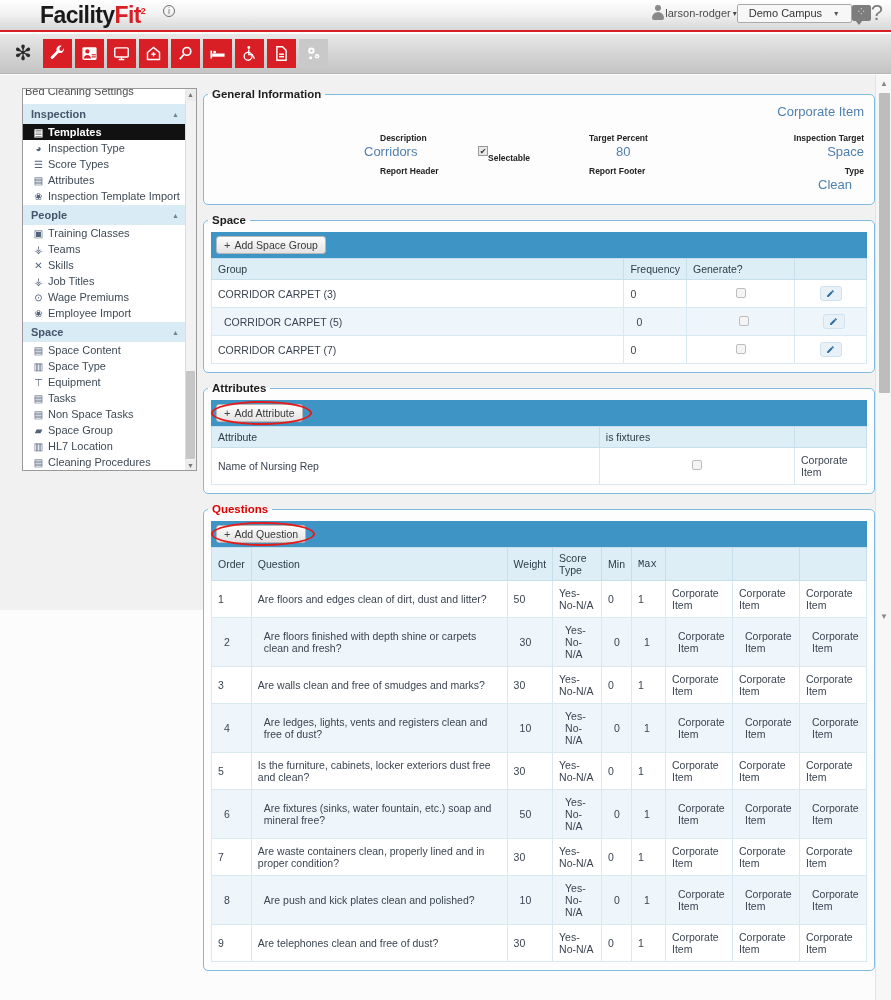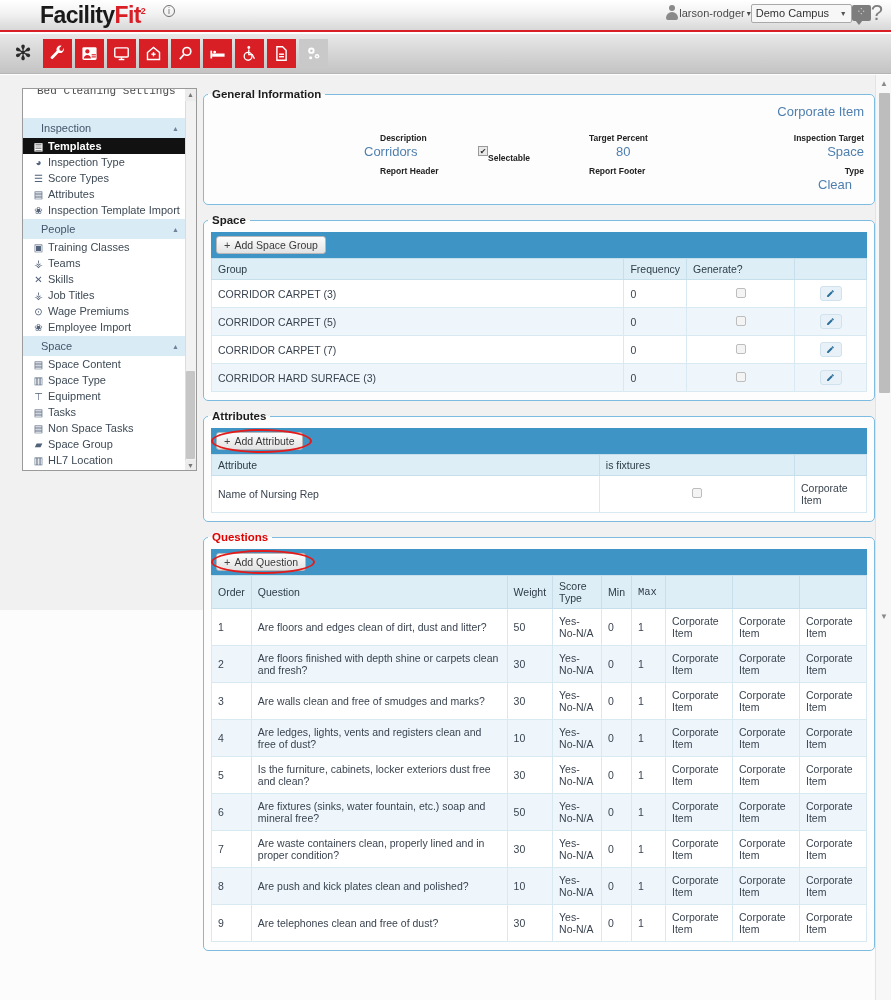--- a/index.html
+++ b/index.html
@@ -41,23 +41,23 @@
     content:""; position:absolute; left:4px; top:0; width:6px; height:6px;
     border-radius:50%; background:#8a8a8a;
   }
   .avatar-glyph::after {
     content:""; position:absolute; left:1px; top:7px; width:12px; height:8px;
     border-radius:6px 6px 2px 2px; background:#8a8a8a;
   }
   .user-name { font-size: 11px; color: #4a4a4a; }
   .caret-dn { font-size: 8px; color: #4a4a4a; margin-left:2px; }
   .campus-select {
-    width: 101px; height: 19px; background: #f7f7f7;
+    width: 115px; height: 19px; background: #f7f7f7;
     border: 1px solid #a9a9a9; border-radius: 2px;
-    font-size: 11px; color: #333; padding: 0 4px;
+    font-size: 11px; color: #333; padding: 0 11px;
     display: flex; align-items: center; justify-content: space-between;
   }
   .campus-select .arw { font-size: 7px; color: #555; }
   .chat-icon {
     width: 19px; height: 16px; background: #7d7d7d; border-radius: 2px;
     position: relative; color: #fff; font-size: 8px; text-align:center; line-height:14px;
   }
   .chat-icon::after {
     content:""; position:absolute; left:3px; bottom:-4px;
     border-left:4px solid transparent; border-right:4px solid transparent;
@@ -108,28 +108,29 @@
     position:absolute; right:0; width:11px; height:12px; background:#ececec;
     font-size:7px; line-height:12px; text-align:center; color:#777;
   }
   .sb-arrow.up { top:0; }
   .sb-arrow.dn { bottom:0; }
   .sb-thumb {
     position:absolute; right:1px; top:282px; width:9px; height:88px; background:#c6c6c6; border-radius:1px;
   }
   .sb-inner { position: absolute; left: 0; top: 0; width: 164px; }
   .sb-partial {
-    height: 28px; overflow: hidden; padding-left: 14px; color: #4b4b4b;
-    font-size: 11px; position: relative; font-family: Liberation Mono, monospace;
+    height: 14px; overflow: hidden; padding-left: 2px; color: #4b4b4b;
+    font-size: 11px; position: relative;
   }
   .sb-partial span.lbl { position: relative; top: -4px; }
   .sb-group {
-    background: #d9ebf4; color: #44566b; padding: 4px 8px 4px 18px;
+    background: #d9ebf4; color: #44566b; padding: 4px 8px 4px 8px;
     font-size: 11px; display: flex; justify-content: space-between; align-items:center;
     border-top:1px solid #fff;
+    font-weight:bold;
   }
   .sb-group .tri { font-size: 7px; color:#6d8396; }
   .sb-item {
     padding: 2px 4px 2px 10px; display: flex; align-items: center; gap: 4px;
     color: #3e4a55; white-space: nowrap; overflow:hidden;
   }
   .sb-item.active { background: #111111; color: #ffffff; font-weight: bold; }
   .sb-ico { width: 11px; text-align:center; font-size:10px; color:#51627a; flex:0 0 11px; }
   .sb-item.active .sb-ico { color:#ffffff; }
 
@@ -178,21 +179,21 @@
   table.grid { width: 100%; border-collapse: collapse; font-size: 10.5px; }
   table.grid th {
     background: #ddeef6; color: #2e3c48; font-weight: normal;
     text-align: left; padding: 4px 6px; border: 1px solid #c6dfeb;
     font-size: 10.5px;
   }
   table.grid td {
     padding: 6px 6px; border: 1px solid #d8e9f2; color: #3a4450;
     background: #ffffff; vertical-align: middle;
   }
-  table.grid tr.alt td { background: #eef6fb; }
+  table.grid tr.alt td { background: #eef6fb; padding-left: 12px; }
   .ck {
     display:inline-block; width:10px; height:10px; border:1px solid #bdbdbd;
     background:#f4f4f4; border-radius:2px;
   }
   .pencil-btn {
     width: 22px; height: 15px; background: #e7f1f7; border:1px solid #cfe2ee;
     border-radius:3px; display:flex; align-items:center; justify-content:center;
     color:#2a6f9e; font-size:10px; margin:0 auto; position: relative;
   }
   .circle-hl {
@@ -482,32 +483,20 @@
               <td class="c-center">
                 <div class="pencil-btn">
                   <svg width="9" height="9" viewBox="0 0 24 24" fill="#2a6f9e">
                     <path d="M3 17.2V21h3.8L18 9.8 14.2 6zM20.7 7.1a1 1 0 0 0 0-1.4l-2.4-2.4a1 1 0 0 0-1.4 0l-1.9 1.9 3.8 3.8z"></path>
                   </svg>
                 </div>
               </td>
             </tr>
             <tr class="">
               <td>CORRIDOR CARPET (7)</td>
-              <td>0</td>
-              <td class="c-center"><span class="ck"></span></td>
-              <td class="c-center">
-                <div class="pencil-btn">
-                  <svg width="9" height="9" viewBox="0 0 24 24" fill="#2a6f9e">
-                    <path d="M3 17.2V21h3.8L18 9.8 14.2 6zM20.7 7.1a1 1 0 0 0 0-1.4l-2.4-2.4a1 1 0 0 0-1.4 0l-1.9 1.9 3.8 3.8z"></path>
-                  </svg>
-                </div>
-              </td>
-            </tr>
-            <tr class="alt">
-              <td>CORRIDOR HARD SURFACE (3)</td>
               <td>0</td>
               <td class="c-center"><span class="ck"></span></td>
               <td class="c-center">
                 <div class="pencil-btn">
                   <svg width="9" height="9" viewBox="0 0 24 24" fill="#2a6f9e">
                     <path d="M3 17.2V21h3.8L18 9.8 14.2 6zM20.7 7.1a1 1 0 0 0 0-1.4l-2.4-2.4a1 1 0 0 0-1.4 0l-1.9 1.9 3.8 3.8z"></path>
                   </svg>
                 </div>
               </td>
             </tr>

